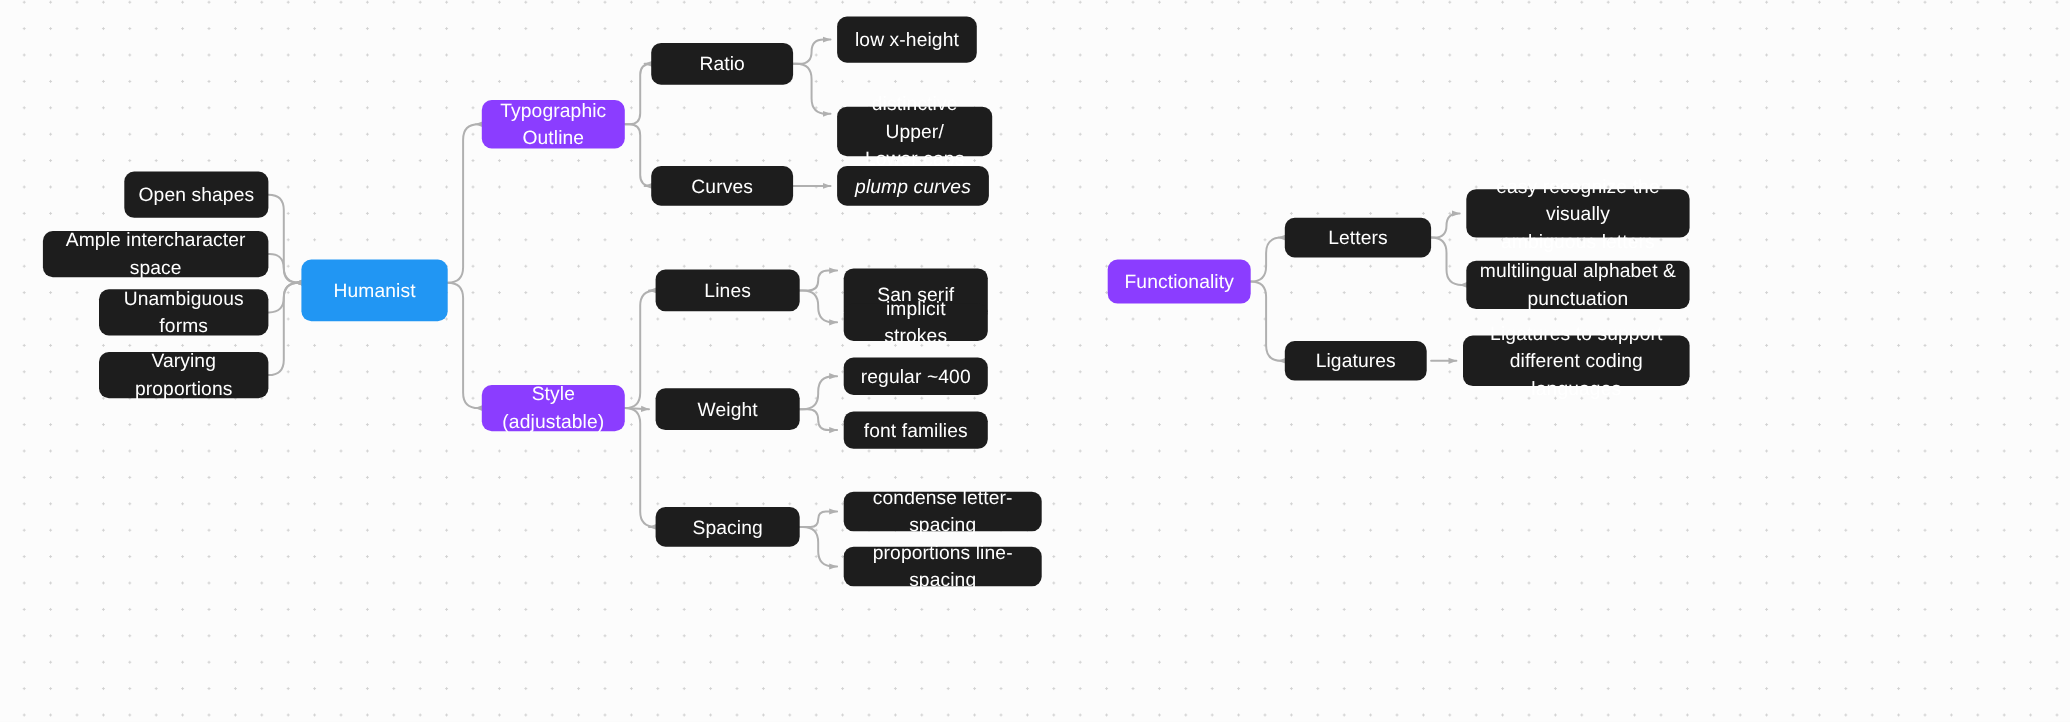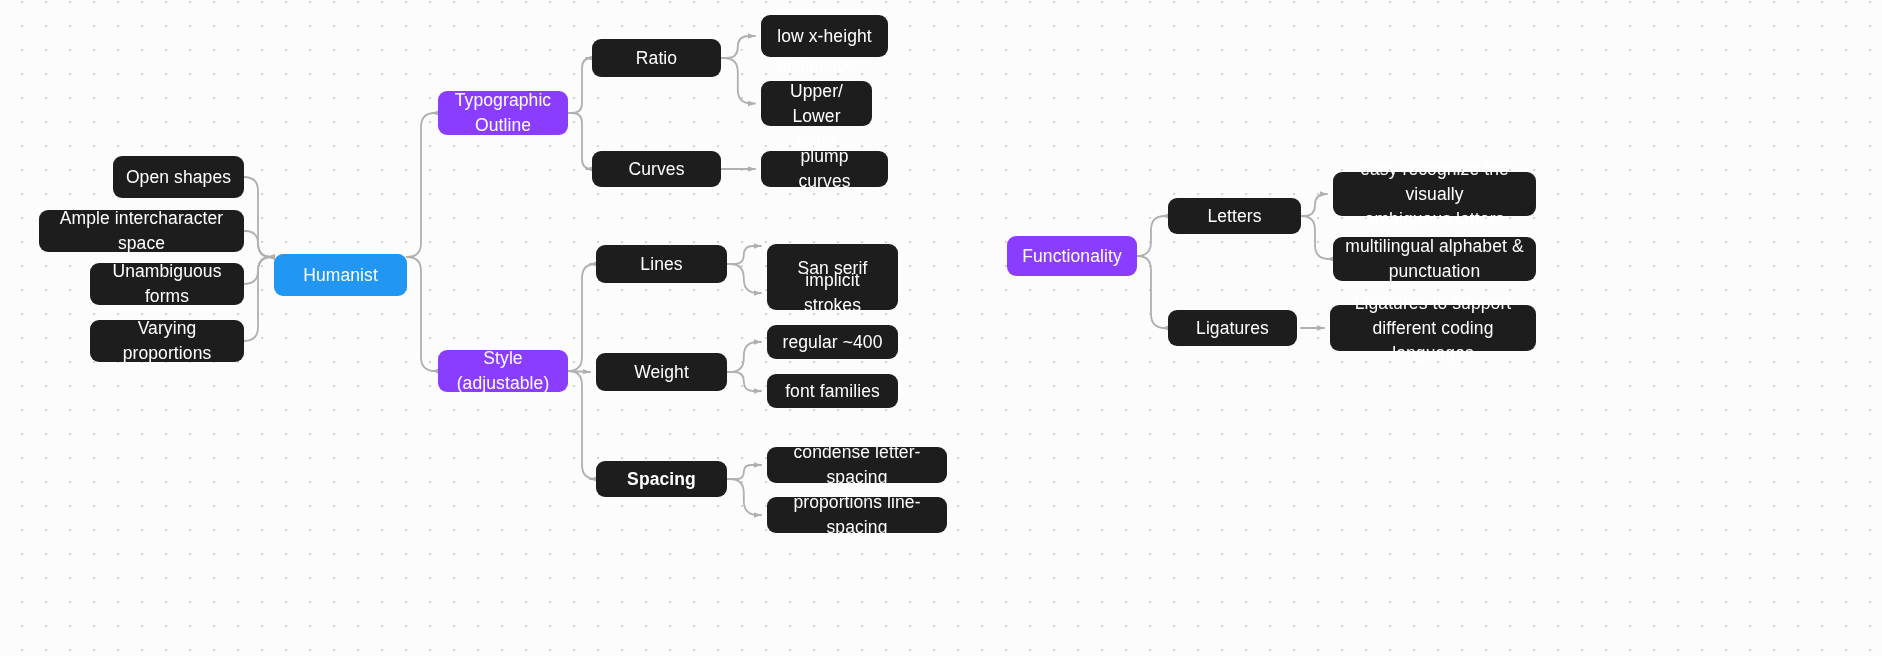--- a/index.html
+++ b/index.html
@@ -80,33 +80,33 @@
         <path d="M1301,216 L1304,216 Q1315,216 1315,205 L1315,205 Q1315,194 1326,194 L1327,194" fill="none" stroke="#b0b0b0" stroke-width="1.8" stroke-linecap="round" marker-end="url(#arrow)"></path>
         <path d="M1301,216 L1301,216 Q1315,216 1315,230 L1315,245 Q1315,259 1329,259 L1327,259" fill="none" stroke="#b0b0b0" stroke-width="1.8" stroke-linecap="round" marker-end="url(#arrow)"></path>
         <path d="M1301,328 L1324,328" fill="none" stroke="#b0b0b0" stroke-width="1.8" stroke-linecap="round" marker-end="url(#arrow)"></path>
       </g>
   </svg>
   <div id="nodes">
       <div class="node dark" style="left: 113px; top: 156px; width: 131px; height: 42px;">Open shapes</div>
       <div class="node dark" style="left: 39px; top: 210px; width: 205px; height: 42px;">Ample intercharacter space</div>
       <div class="node dark" style="left: 90px; top: 263px; width: 154px; height: 42px;">Unambiguous forms</div>
       <div class="node dark" style="left: 90px; top: 320px; width: 154px; height: 42px;">Varying proportions</div>
-      <div class="node blue" style="left: 274px; top: 236px; width: 133px; height: 42px; margin-top: 18px;">Humanist</div>
+      <div class="node blue" style="left: 274px; top: 236px; width: 133px; height: 56px;">Humanist</div>
       <div class="node purple" style="left: 438px; top: 91px; width: 130px; height: 44px;">Typographic
 Outline</div>
       <div class="node purple" style="left: 438px; top: 350px; width: 130px; height: 42px;">Style (adjustable)</div>
       <div class="node dark" style="left: 592px; top: 39px; width: 129px; height: 38px;">Ratio</div>
       <div class="node dark" style="left: 592px; top: 151px; width: 129px; height: 36px;">Curves</div>
       <div class="node dark" style="left: 761px; top: 15px; width: 127px; height: 42px;">low x-height</div>
-      <div class="node dark" style="left: 761px; top: 81px; width: 111px; height: 45px;">distinctive Upper/
+      <div class="node dark" style="left: 761px; top: 97px; width: 141px; height: 45px;">distinctive Upper/
 Lower caps</div>
-      <div class="node dark" style="left: 761px; top: 151px; width: 127px; height: 36px;">plump curves</div>
+      <div class="node dark" style="left: 761px; top: 151px; width: 138px; height: 36px; font-style: italic;">plump curves</div>
       <div class="node dark" style="left: 596px; top: 245px; width: 131px; height: 38px;">Lines</div>
       <div class="node dark" style="left: 596px; top: 353px; width: 131px; height: 38px;">Weight</div>
-      <div class="node dark" style="left: 596px; top: 461px; width: 131px; height: 36px; font-weight: bold;">Spacing</div>
+      <div class="node dark" style="left: 596px; top: 461px; width: 131px; height: 36px;">Spacing</div>
       <div class="node dark" style="left: 767px; top: 244px; width: 131px; height: 48px;">San serif</div>
       <div class="node dark" style="left: 767px; top: 276px; width: 131px; height: 34px;">implicit strokes</div>
       <div class="node dark" style="left: 767px; top: 325px; width: 131px; height: 34px;">regular ~400</div>
       <div class="node dark" style="left: 767px; top: 374px; width: 131px; height: 34px;">font families</div>
       <div class="node dark" style="left: 767px; top: 447px; width: 180px; height: 36px;">condense letter-spacing</div>
       <div class="node dark" style="left: 767px; top: 497px; width: 180px; height: 36px;">proportions line-spacing</div>
       <div class="node purple" style="left: 1007px; top: 236px; width: 130px; height: 40px;">Functionality</div>
       <div class="node dark" style="left: 1168px; top: 198px; width: 133px; height: 36px;">Letters</div>
       <div class="node dark" style="left: 1168px; top: 310px; width: 129px; height: 36px;">Ligatures</div>
       <div class="node dark" style="left: 1333px; top: 172px; width: 203px; height: 44px;">easy recognize the visually

